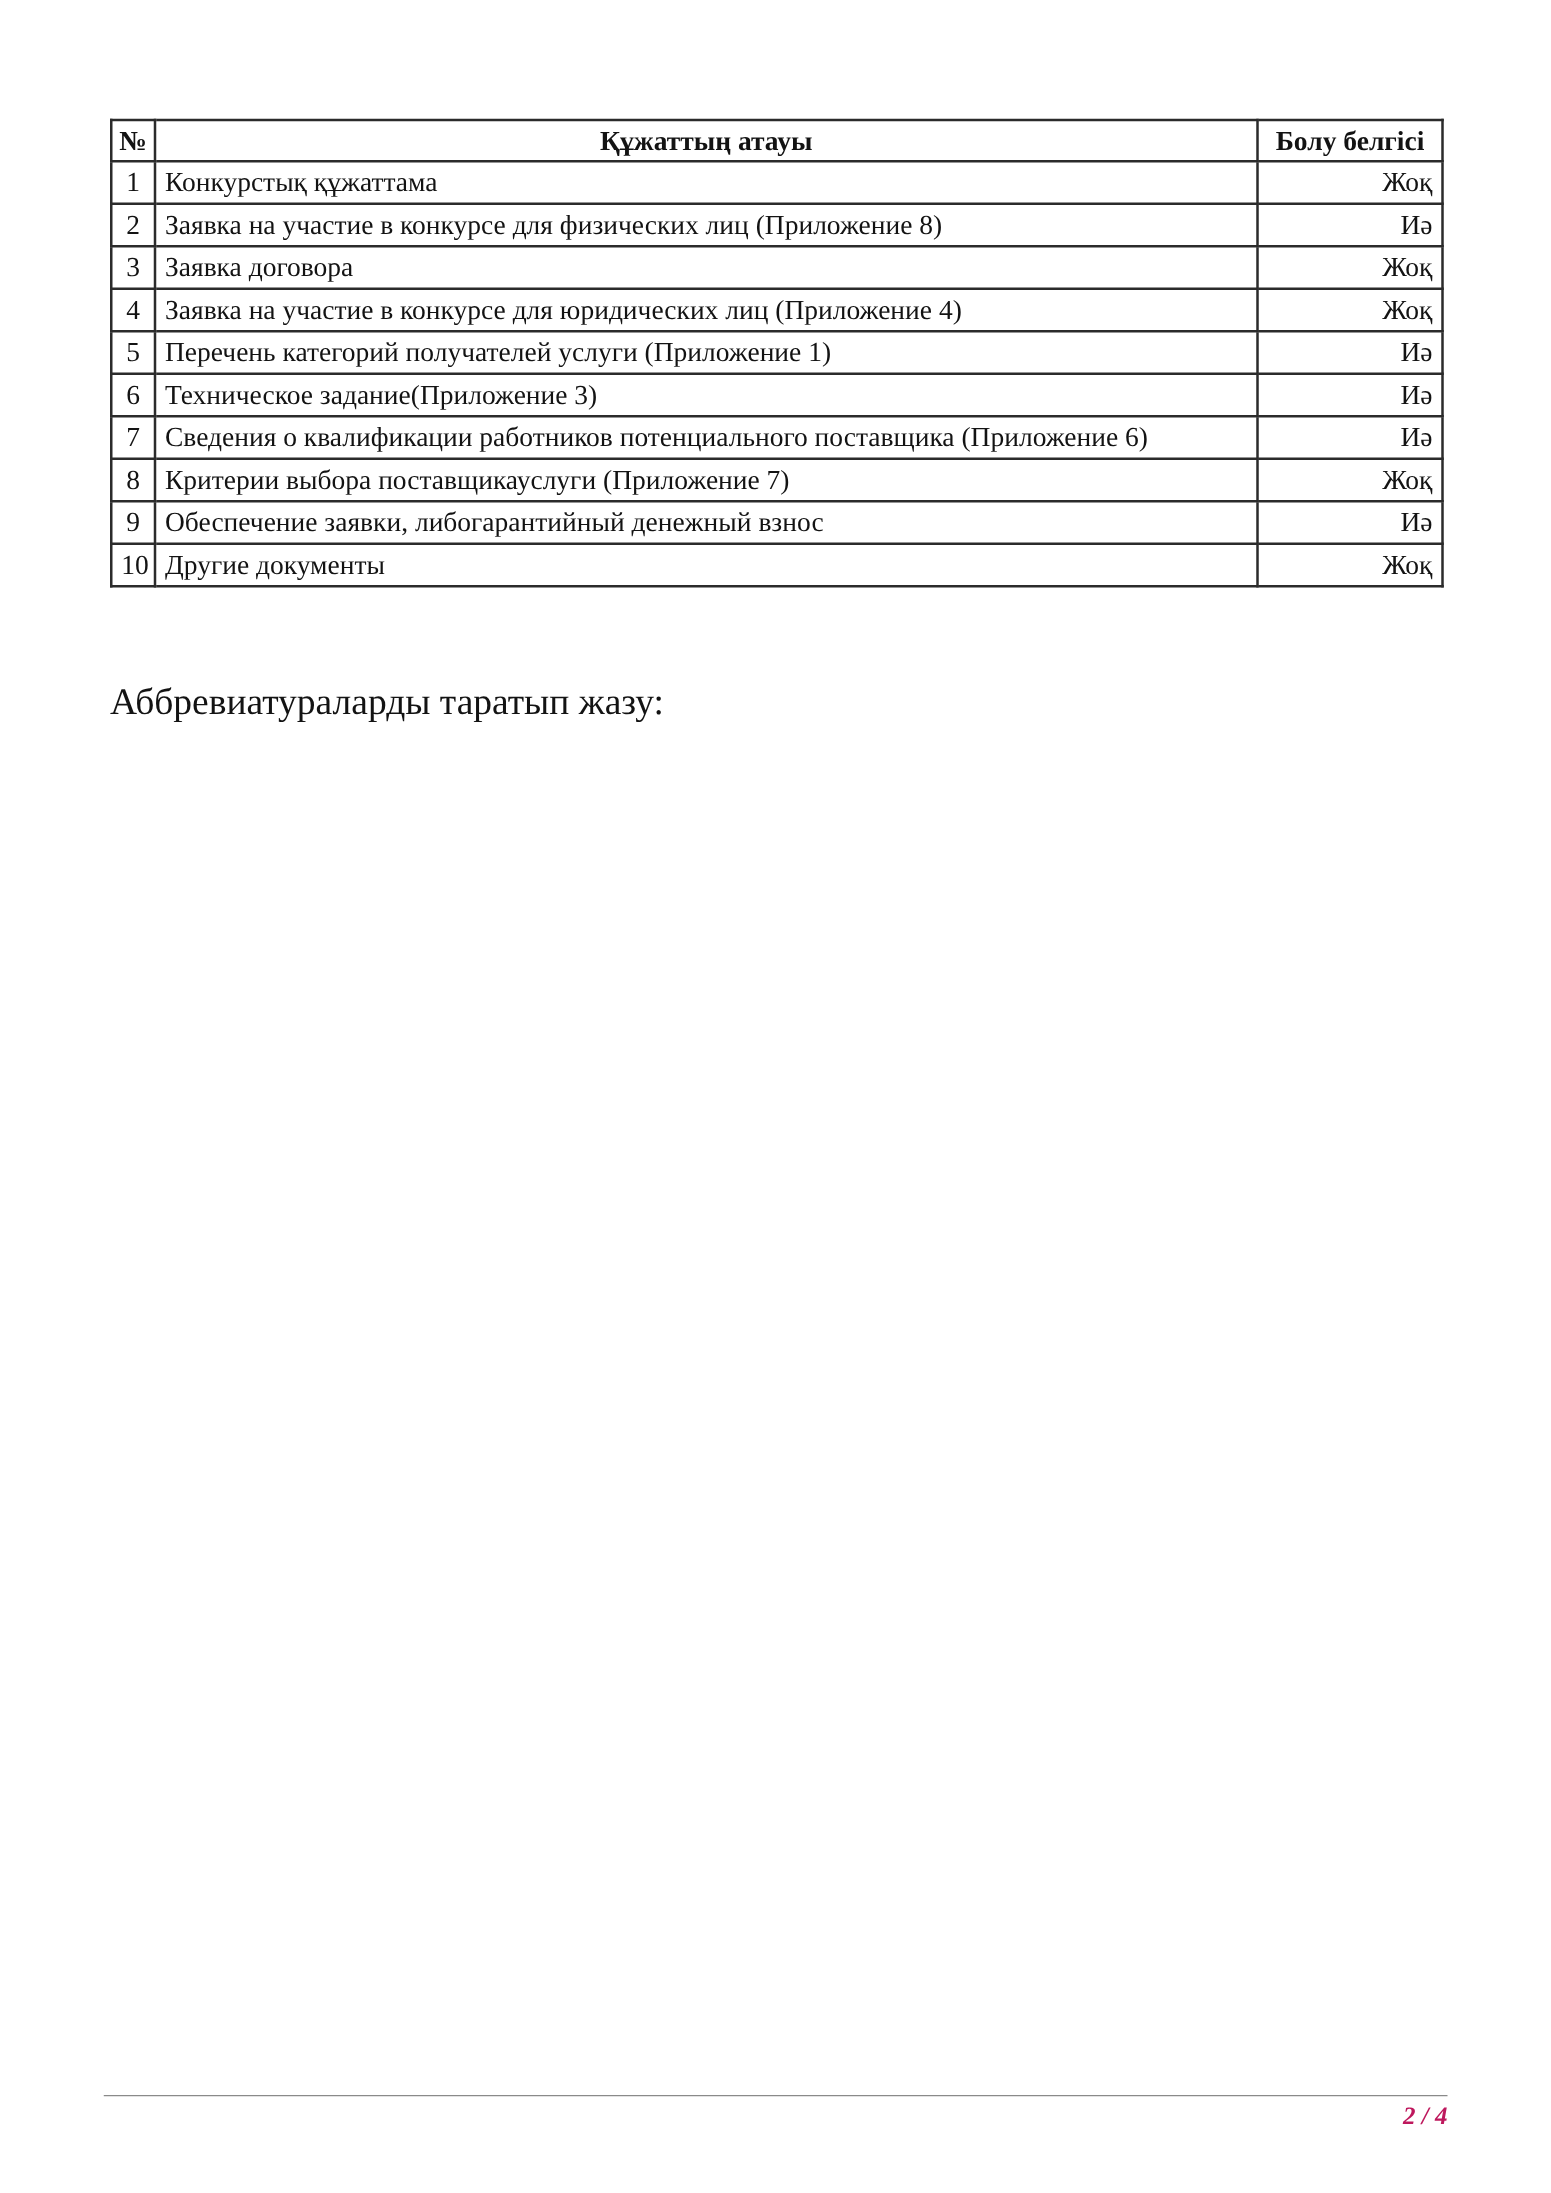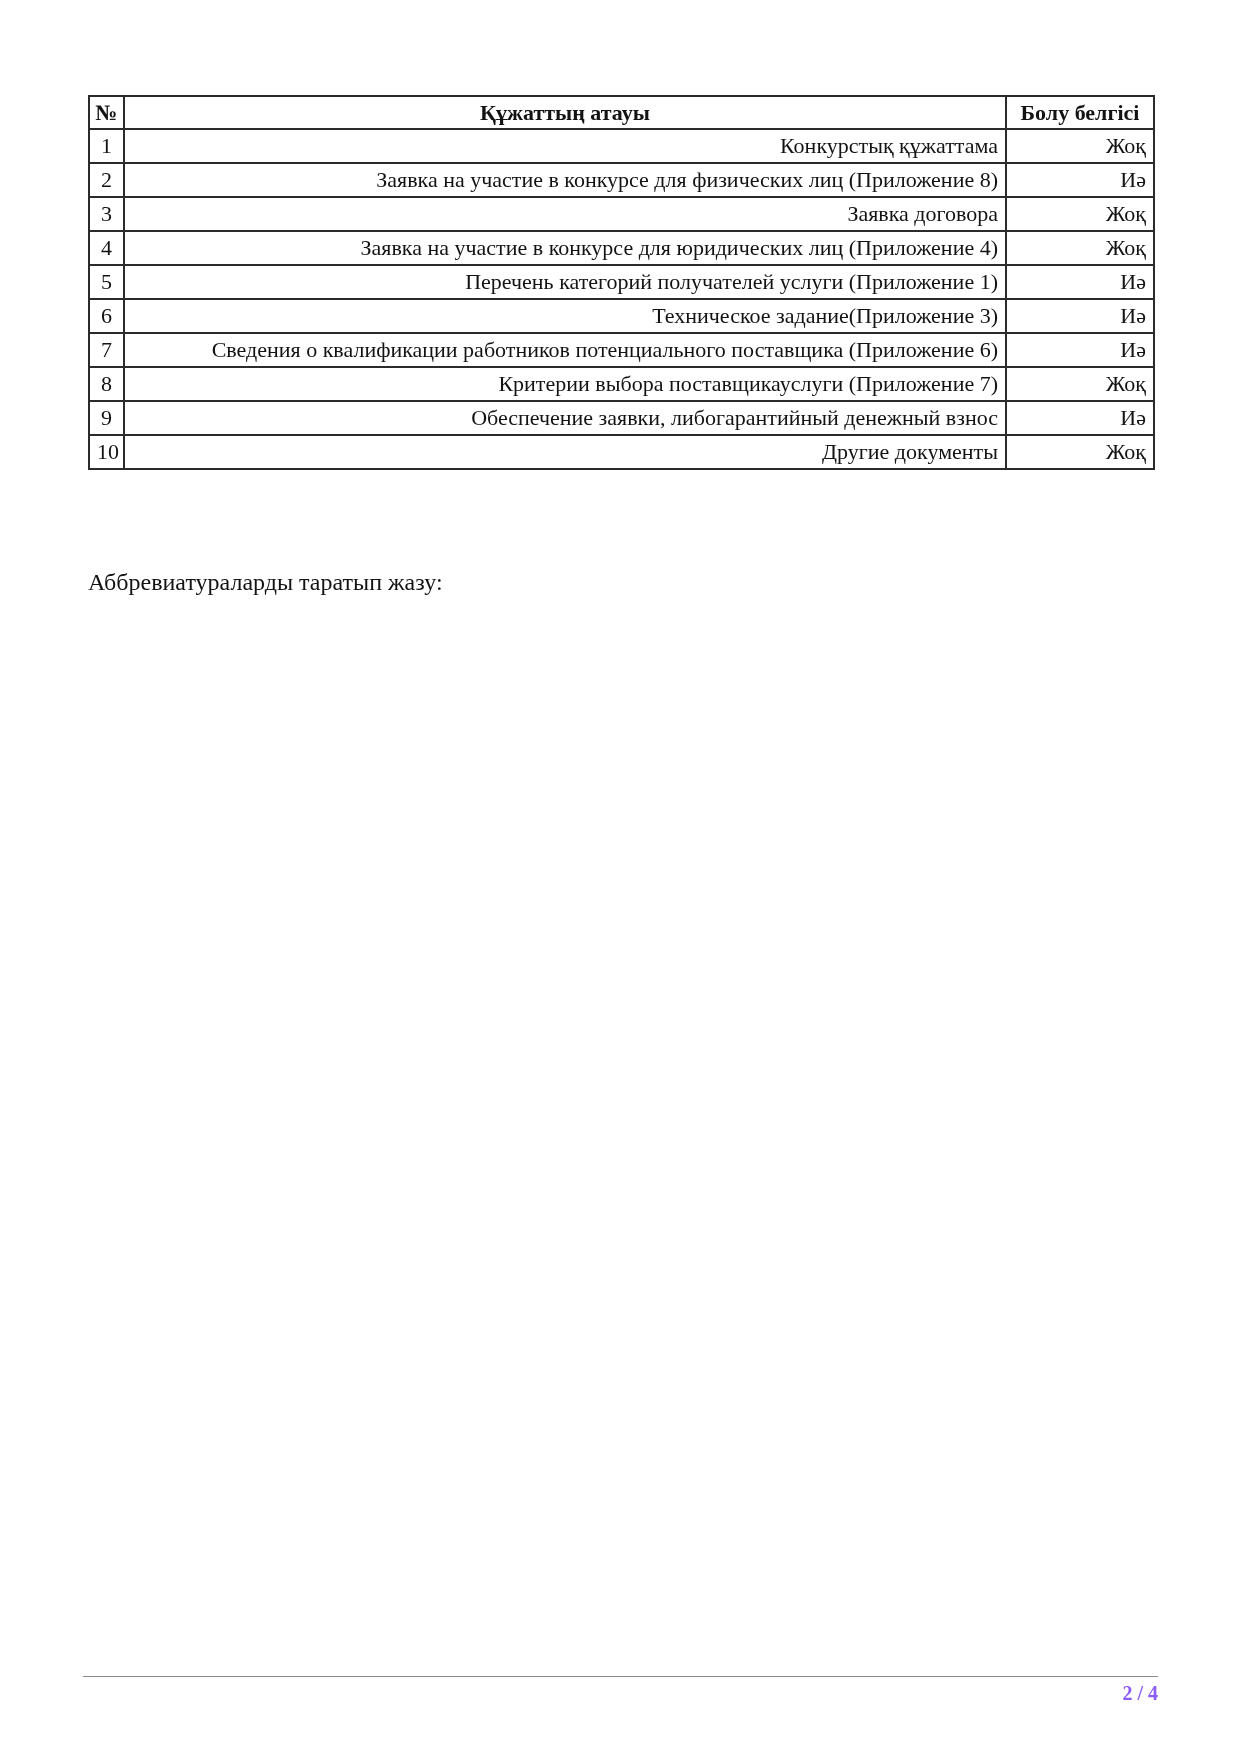--- a/index.html
+++ b/index.html
@@ -41,29 +41,29 @@
     padding: 1px 4px;
   }
   table.doc-table td {
     height: 34px;
     padding: 1px 7px;
   }
   col.col-num  { width: 35px; }
   col.col-name { width: 882px; }
   col.col-mark { width: 148px; }
   td.cell-num  { text-align: center; padding: 1px 2px; }
-  td.cell-name { text-align: right; }
+  td.cell-name { text-align: left; }
   td.cell-mark { text-align: right; }
 
   
   .notes {
     position: absolute;
     left: 88px;
-    top: 567px;
-    font-size: 24px;
+    top: 546px;
+    font-size: 30px;
     line-height: 31px;
     color: #131313;
   }
 
   
   .footer-rule {
     position: absolute;
     left: 83px;
     top: 1676px;
     width: 1075px;
@@ -71,21 +71,22 @@
     border-top: 1px solid #8a8a8a;
   }
   .page-number {
     position: absolute;
     top: 1682px;
     left: 83px;
     width: 1075px;
     text-align: right;
     font-size: 20px;
     font-weight: bold;
-    color: #8b5cf6;
+    font-style: italic;
+    color: #be185d;
   }
 </style>
 </head>
 <body>
 
 <div class="page">
 
   <table class="doc-table">
     <colgroup>
       <col class="col-num">

